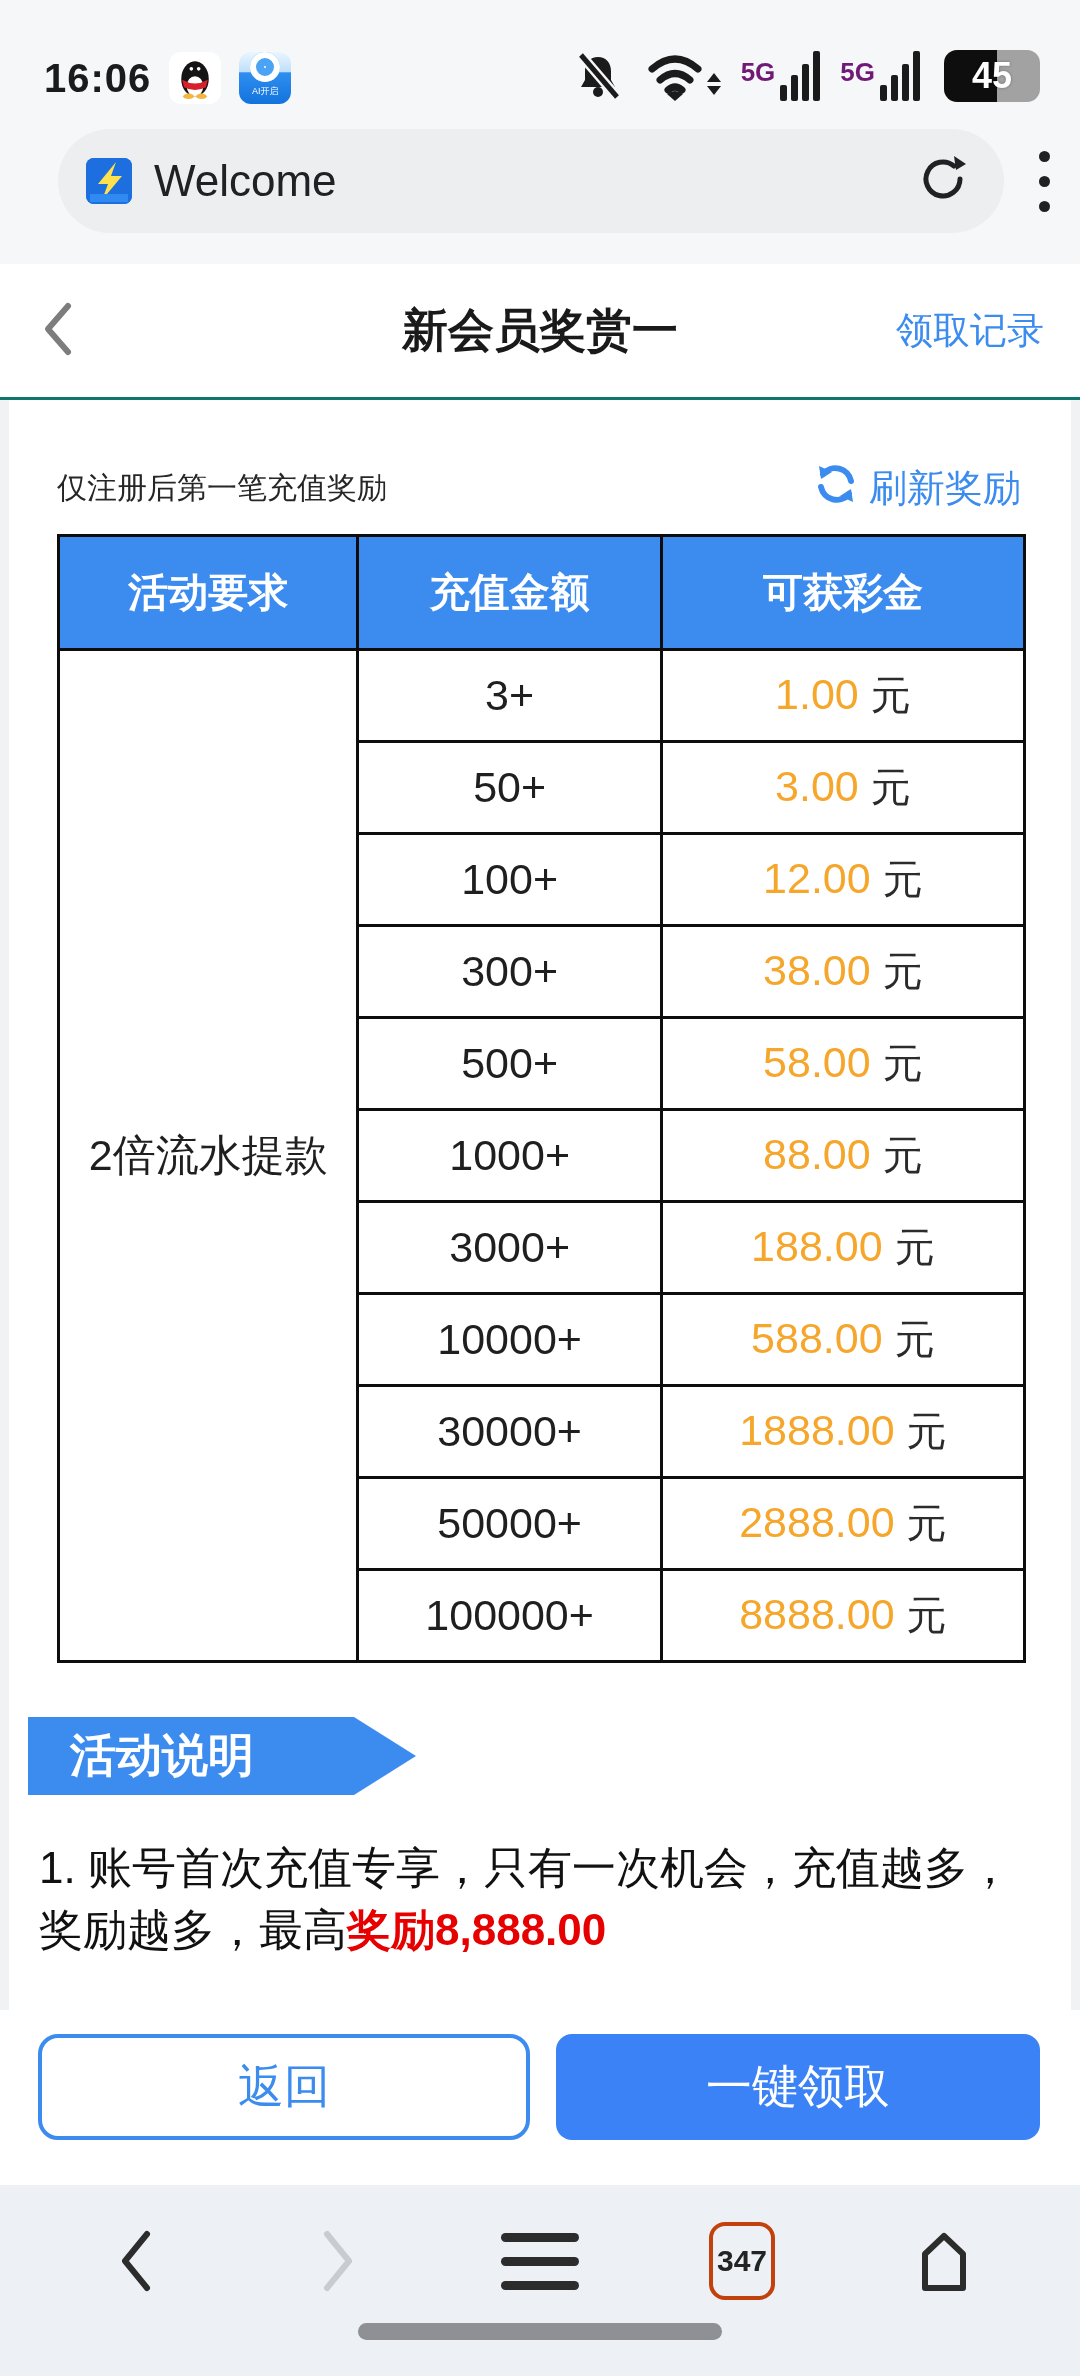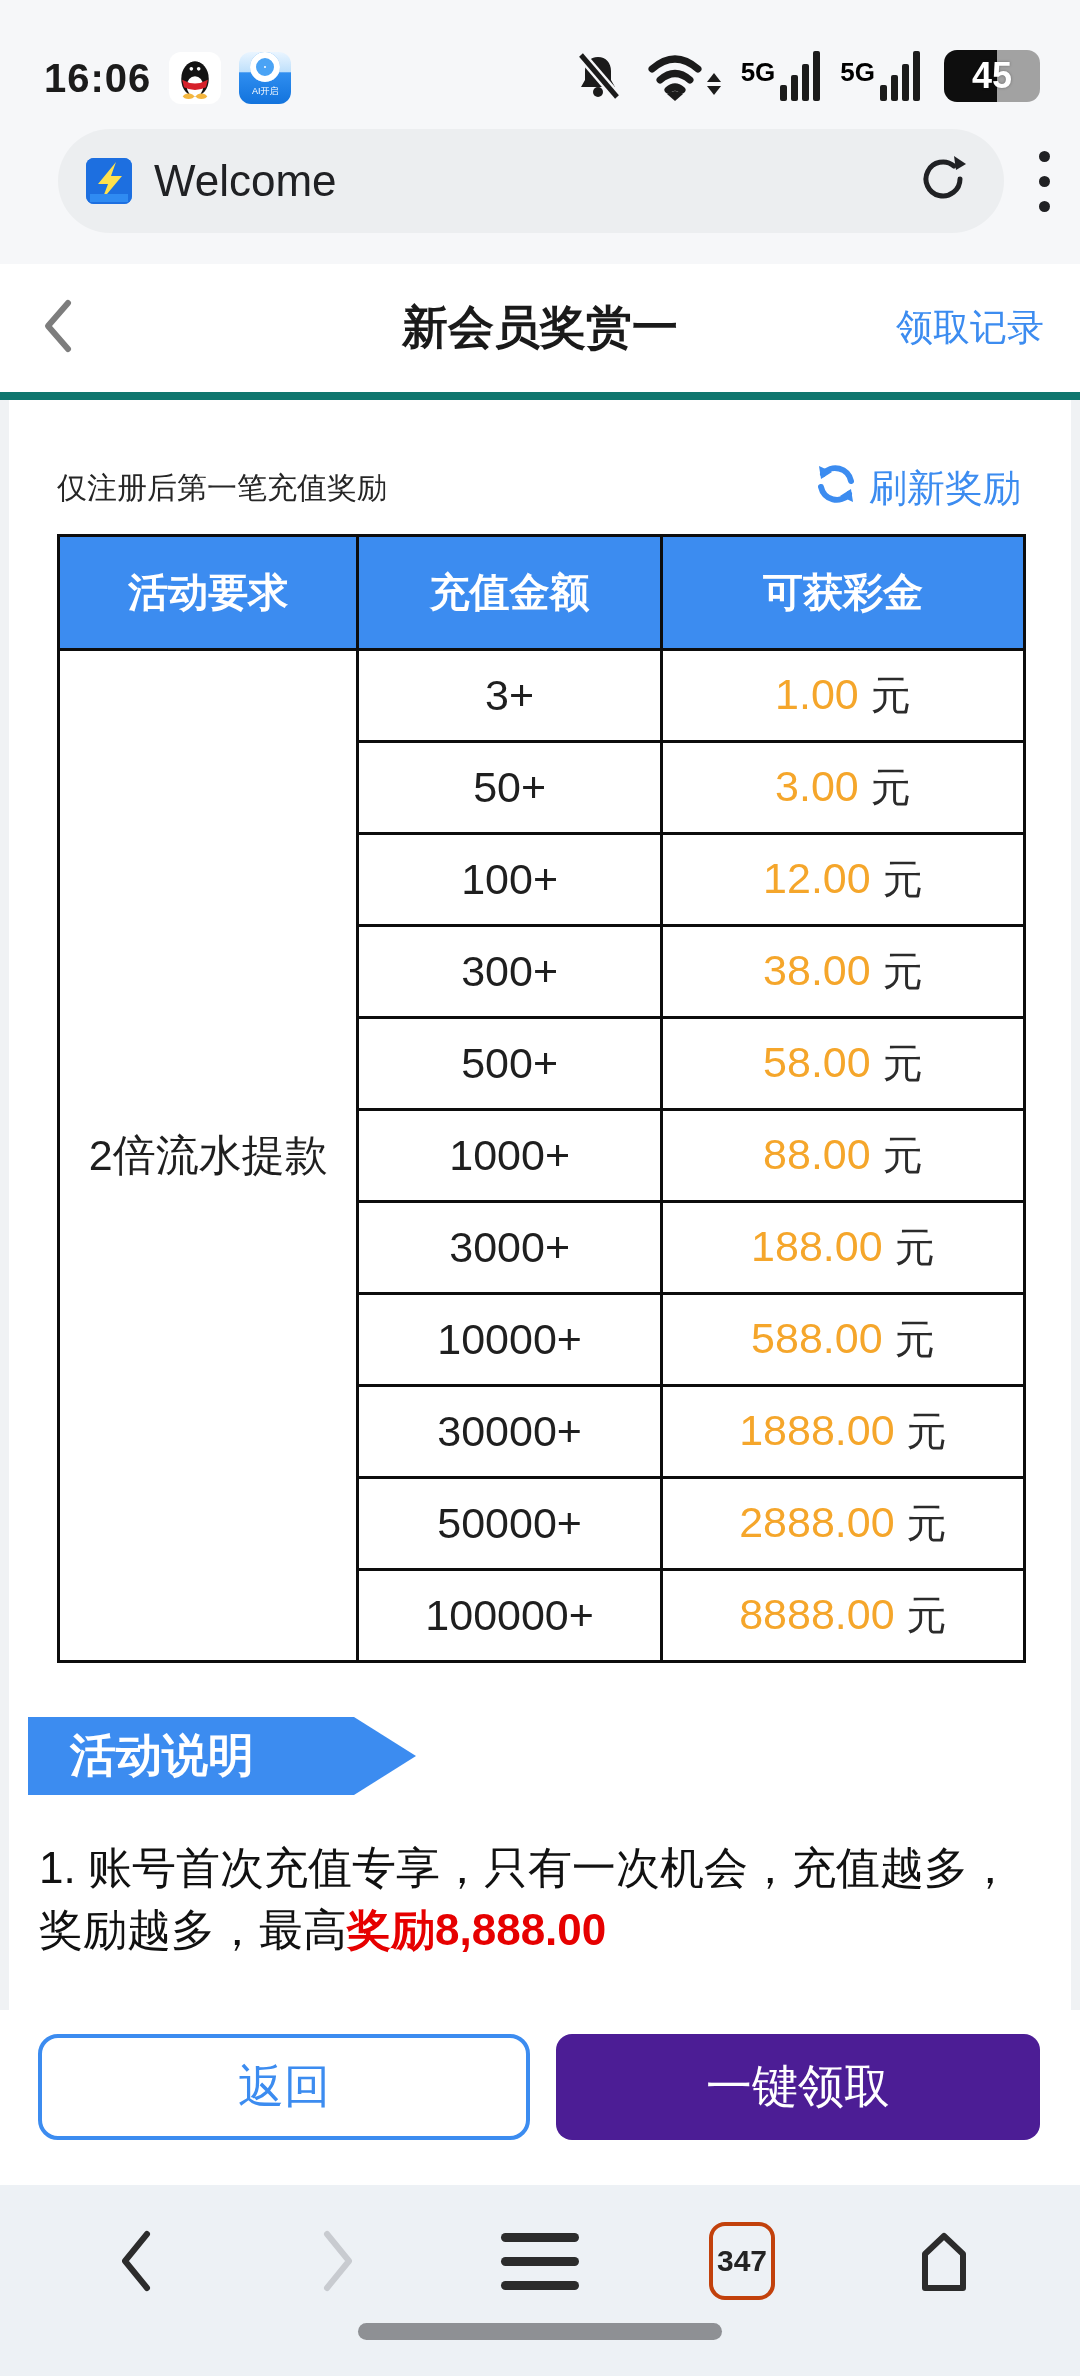--- a/index.html
+++ b/index.html
@@ -16,21 +16,21 @@
   .sb-time{font-size:40px;font-weight:700;color:#1b1b1b;letter-spacing:1px;}
   .sb-appicon{width:52px;height:52px;border-radius:12px;position:relative;overflow:hidden;flex:none;}
   .qq-bg{background:#ffffff;display:flex;align-items:center;justify-content:center;}
   .appicon2{background:linear-gradient(180deg,#eaf5ff 0%,#bfe0fb 38%,#2f8ef0 40%,#1273dd 100%);
     display:flex;flex-direction:column;align-items:center;justify-content:center;}
   .appicon2 .ring{width:30px;height:30px;border-radius:50%;background:#ffffff;
     box-shadow:inset 0 0 0 6px #fff, inset 0 0 0 14px #4aa3f5;margin-top:-6px;}
   .appicon2 .cap{font-size:9px;color:#ffffff;margin-top:3px;letter-spacing:0;}
   .sb-right{display:flex;align-items:center;gap:20px;}
   .sig{display:flex;align-items:flex-end;gap:5px;}
-  .sig .g{font-size:26px;font-weight:700;color:#000000;line-height:1;margin-bottom:16px;}
+  .sig .g{font-size:26px;font-weight:700;color:#701a75;line-height:1;margin-bottom:16px;}
   .bars{display:flex;align-items:flex-end;gap:4px;}
   .bars i{display:block;width:7px;background:#1b1b1b;border-radius:2px;}
   .battery{position:relative;width:96px;height:52px;border-radius:13px;overflow:hidden;
     display:flex;flex:none;margin-left:4px;}
   .battery .bk{width:55%;background:#0e0e0e;}
   .battery .gy{width:45%;background:#a2a2a2;}
   .battery .lvl{position:absolute;inset:0;display:flex;align-items:center;justify-content:center;
     color:#fff;font-size:36px;font-weight:700;text-shadow:0 0 3px rgba(0,0,0,.35);border-radius:12px;}
   .wifi-wrap{display:flex;align-items:flex-end;gap:3px;}
   .updown{display:flex;flex-direction:column;gap:4px;margin-bottom:6px;}
@@ -41,21 +41,21 @@
     padding:0 30px 14px 58px;box-sizing:border-box;flex:none;}
   .urlpill{flex:1;height:104px;background:#eceef0;border-radius:52px;display:flex;
     align-items:center;padding:0 34px 0 28px;box-sizing:border-box;}
   .favicon{width:46px;height:46px;border-radius:8px;background:linear-gradient(135deg,#1d6fe0,#2f8bf2);
     display:flex;align-items:center;justify-content:center;flex:none;overflow:hidden;}
   .urltext{font-size:44px;color:#202124;margin-left:22px;flex:1;}
   .kebab{width:12px;display:flex;flex-direction:column;gap:14px;align-items:center;margin-left:34px;}
   .kebab i{width:11px;height:11px;border-radius:50%;background:#202124;display:block;}
   
   .pagehead{height:136px;background:#ffffff;display:flex;align-items:center;
-    padding:0 36px;box-sizing:border-box;border-bottom:8px solid #0f766e;flex:none;position:relative;}
+    padding:0 36px;box-sizing:border-box;border-bottom:3px solid #0f766e;flex:none;position:relative;}
   .ph-title{position:absolute;left:0;right:0;text-align:center;font-size:46px;font-weight:600;color:#1a1a1a;}
   .ph-link{margin-left:auto;font-size:37px;color:#3c8cf0;z-index:1;}
   
   .content{flex:1;background:#f0f2f4;overflow:hidden;}
   .card{background:#ffffff;margin:0 9px;height:100%;box-sizing:border-box;padding-top:17px;}
   .ribbon{width:470px;height:78px;background:#3c8cf0;color:#fff;font-size:46px;font-weight:700;
     display:flex;align-items:center;padding-left:42px;box-sizing:border-box;margin-left:19px;
     clip-path:polygon(0 0,calc(100% - 62px) 0,100% 50%,calc(100% - 62px) 100%,0 100%);}
   .ribbon.small{width:388px;}
   .subrow{display:flex;align-items:center;justify-content:space-between;
@@ -72,21 +72,21 @@
   .bonus-unit{color:#2b2b2b;margin-left:12px;font-size:40px;}
   .ribbon2-wrap{margin-top:54px;}
   .note{margin:42px 30px 0 30px;font-size:44px;color:#111;line-height:1.42;}
   .note .hl{color:#e60000;font-weight:700;}
   
   .actionbar{height:175px;background:#ffffff;display:flex;align-items:flex-start;
     gap:26px;padding:24px 40px 12px 38px;box-sizing:border-box;flex:none;}
   .btn{flex:1;height:106px;border-radius:16px;display:flex;align-items:center;justify-content:center;
     font-size:46px;box-sizing:border-box;}
   .btn-back{background:#ffffff;border:4px solid #3c8cf0;color:#3c8cf0;border-radius:20px;}
-  .btn-claim{background:#4c1d95;color:#ffffff;}
+  .btn-claim{background:#3b82f6;color:#ffffff;}
   
   .navbar{height:191px;background:#edf1f5;flex:none;position:relative;
     display:flex;align-items:flex-start;justify-content:space-between;
     padding:40px 100px 0 100px;box-sizing:border-box;}
   .nav-ic{width:72px;height:72px;display:flex;align-items:center;justify-content:center;}
   .tabbox{width:58px;height:70px;border:4px solid #c2410c;border-radius:16px;
     display:flex;align-items:center;justify-content:center;font-size:30px;font-weight:600;color:#232323;}
   .gesture{position:absolute;left:50%;transform:translateX(-50%);bottom:36px;
     width:364px;height:17px;border-radius:9px;background:#8e9094;}
   .hamb{display:flex;flex-direction:column;gap:15px;}

